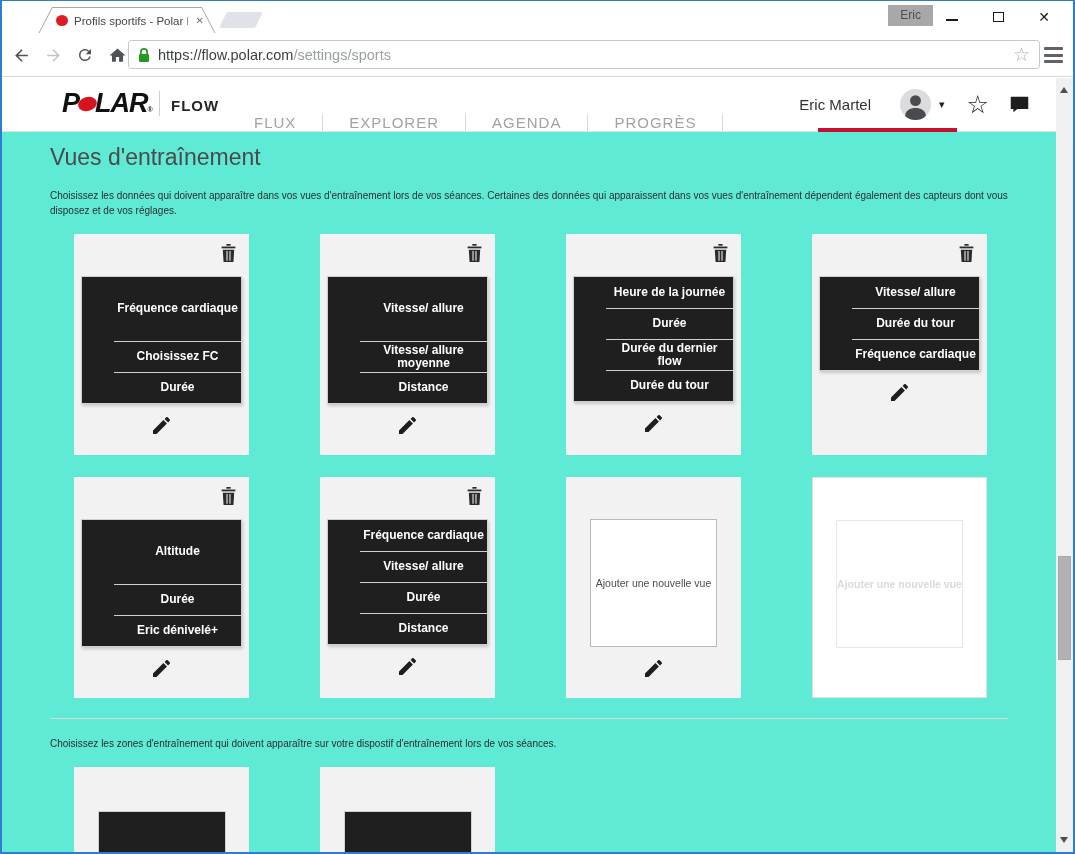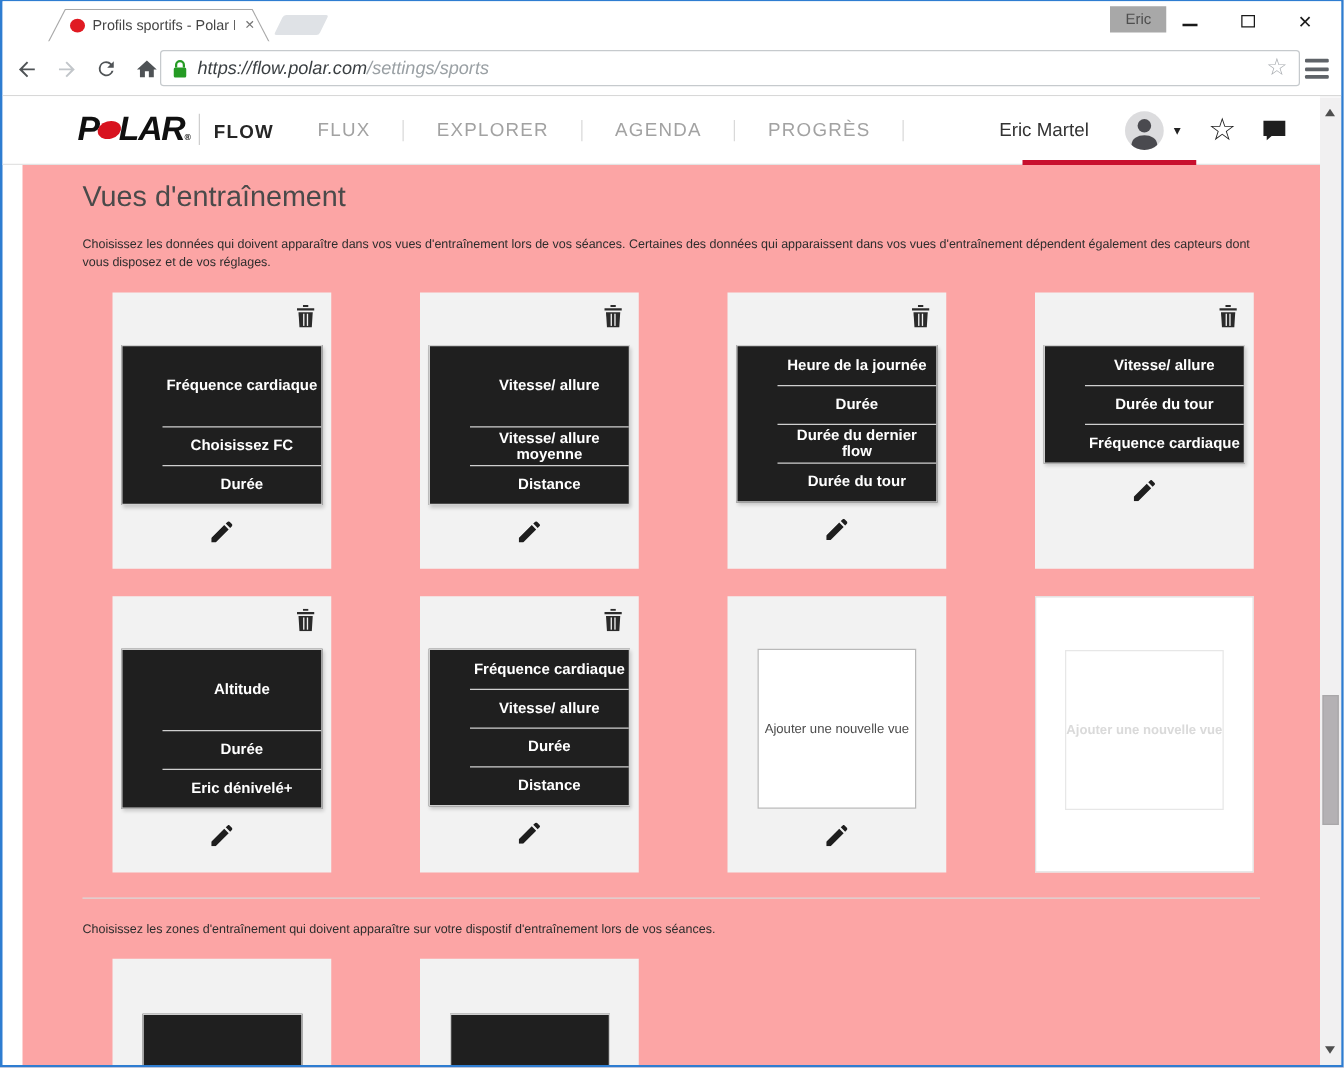--- a/index.html
+++ b/index.html
@@ -25,48 +25,48 @@
   .ctrl{width:46px;height:32px;display:flex;align-items:center;justify-content:center;}
   .ico-min{width:12px;height:2px;background:#191919;margin-top:6px;}
   .ico-max{width:11px;height:10px;border:1.5px solid #191919;box-sizing:border-box;}
   .ico-close{font-size:14px;color:#191919;line-height:1;}
 
   
   .toolbar{position:absolute;top:32px;left:0;right:0;height:44px;background:#fff;border-bottom:1px solid #d8d8d8;box-sizing:border-box;}
   .tool-btns{position:absolute;left:8px;top:0;height:44px;display:flex;align-items:center;gap:10px;}
   .tool-btn{width:22px;height:22px;display:flex;align-items:center;justify-content:center;}
   .omnibox{position:absolute;left:126px;top:7px;width:912px;height:29px;box-sizing:border-box;
-    border:1px solid #c6cacd;border-radius:3px;background:#fff;display:flex;align-items:center;padding:0 9px;font-style:italic;}
+    border:1px solid #c6cacd;border-radius:3px;background:#fff;display:flex;align-items:center;padding:0 9px;}
   .url{font-size:14.5px;margin-left:8px;white-space:nowrap;}
   .url .host{color:#3a3f42;}
   .url .path{color:#9aa0a4;}
   .bookmark-star{margin-left:auto;font-size:19px;color:#a9adb1;line-height:1;}
   .menu-btn{position:absolute;right:10px;top:14px;width:19px;height:16px;display:flex;flex-direction:column;justify-content:space-between;}
   .menu-bar{height:3px;background:#5f6368;border-radius:1px;}
 
   
   .polar-nav{position:absolute;top:76px;left:0;right:17px;height:54px;background:#fff;border-bottom:1px solid #e3e3e3;box-sizing:content-box;}
   .logo{position:absolute;left:60px;top:11px;font-style:italic;font-weight:bold;font-size:27px;color:#101010;letter-spacing:-1px;white-space:nowrap;}
   .logo .o{display:inline-block;width:19px;height:14px;background:#d8131f;border-radius:50%;
     transform:rotate(-15deg);margin:0 -2px 1px -1px;}
   .logo .reg{font-size:7px;font-style:normal;vertical-align:0;}
   .flow-sep{position:absolute;left:157px;top:14px;width:1px;height:25px;background:#cfcfcf;}
   .flow{position:absolute;left:169px;top:20px;font-size:15px;font-weight:bold;color:#262626;letter-spacing:1px;}
-  .nav-menu{position:absolute;left:226px;top:0;height:54px;display:flex;align-items:center;}
+  .nav-menu{position:absolute;left:226px;top:0;height:54px;display:flex;align-items:flex-end;}
   .nav-item{padding:0 26px;font-size:15px;letter-spacing:1px;color:#a2a2a2;}
   .msep{width:1px;height:17px;background:#d9d9d9;}
   .user-area{position:absolute;right:26px;top:0;height:54px;display:flex;align-items:center;}
   .user-name{font-size:15px;color:#333;margin-right:29px;}
   .avatar{width:31px;height:31px;border-radius:50%;background:#dcdcde;overflow:hidden;margin-right:8px;}
   .caret{font-size:11px;color:#222;margin-right:22px;}
   .nav-star{font-size:25px;color:#1d1d1d;line-height:1;margin-right:20px;}
   .red-underline{position:absolute;left:816px;bottom:-1px;width:139px;height:4px;background:#c8102e;}
 
   
-  .page{position:absolute;top:131px;left:0;right:17px;bottom:0;background:#fca5a5;padding:0 48px;box-sizing:border-box;overflow:hidden;margin-left:16px;}
+  .page{position:absolute;top:131px;left:0;right:17px;bottom:0;background:#5eead4;padding:0 48px;box-sizing:border-box;overflow:hidden;}
   .page-title{margin:12px 0 0;font-size:23px;font-weight:400;color:#4a4a4a;}
   .intro,.zones-intro{margin:17px 0 0;font-size:10px;line-height:1.5;color:#2d2d2d;max-width:985px;}
   .views-grid{margin:16px 0 0 24px;display:grid;grid-template-columns:repeat(4,175px);column-gap:71px;row-gap:22px;}
   .view-card{width:175px;height:221px;background:#f2f2f2;position:relative;box-sizing:border-box;}
   .view-card.disabled{background:#fff;border:1px solid #e0e0e0;}
   .trash{position:absolute;top:10px;right:13px;width:15px;height:18px;}
   .panel{width:127px;margin:42px auto 0;background:#1f1f1f;border:1px solid #cfcfcf;
     box-shadow:1px 2px 3px rgba(0,0,0,0.18);padding-left:32px;}
   .field{min-height:31px;display:flex;align-items:center;justify-content:center;color:#fff;
     font-size:12px;font-weight:bold;text-align:center;line-height:1.12;padding:0 3px;box-sizing:border-box;}

